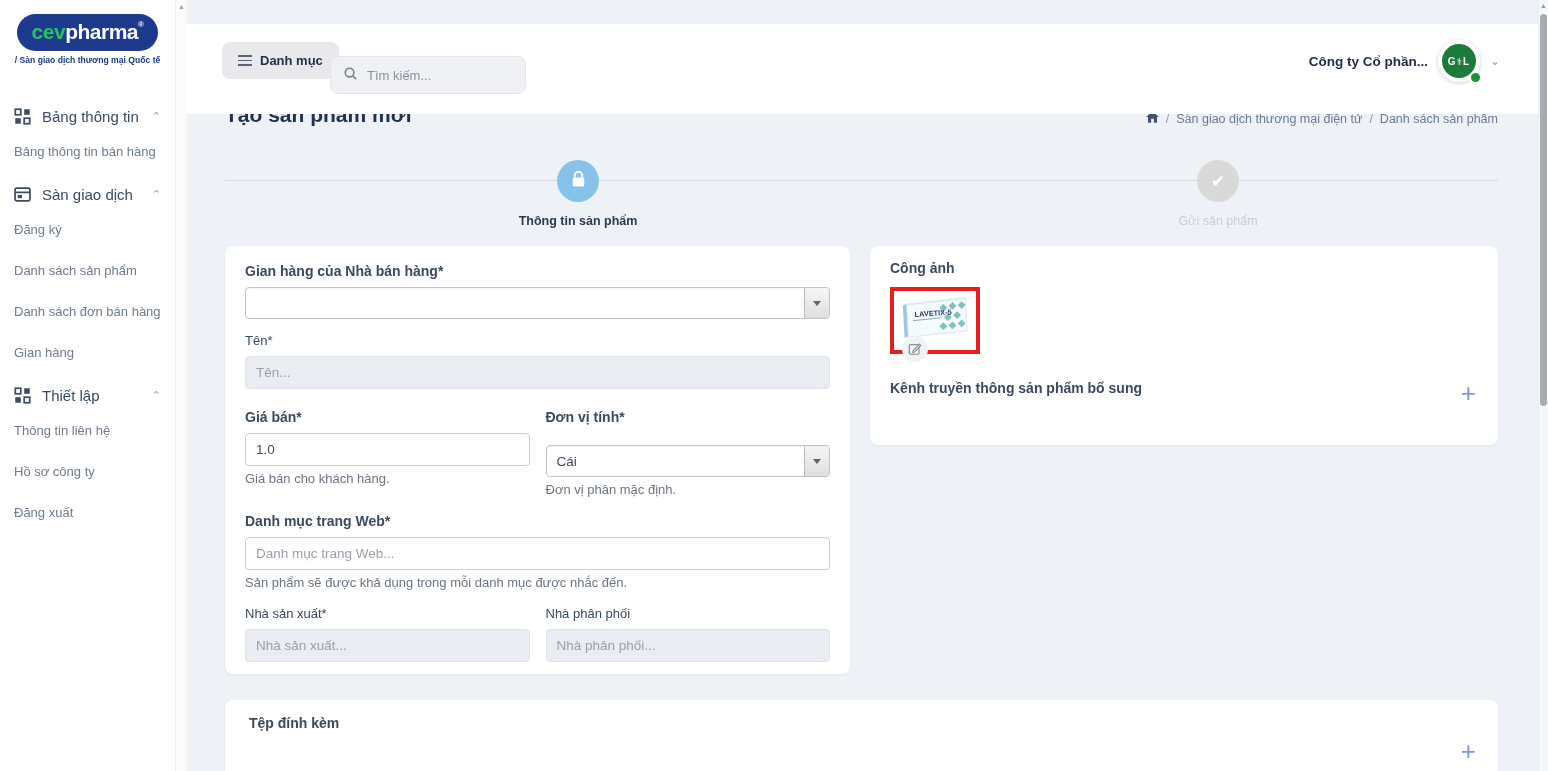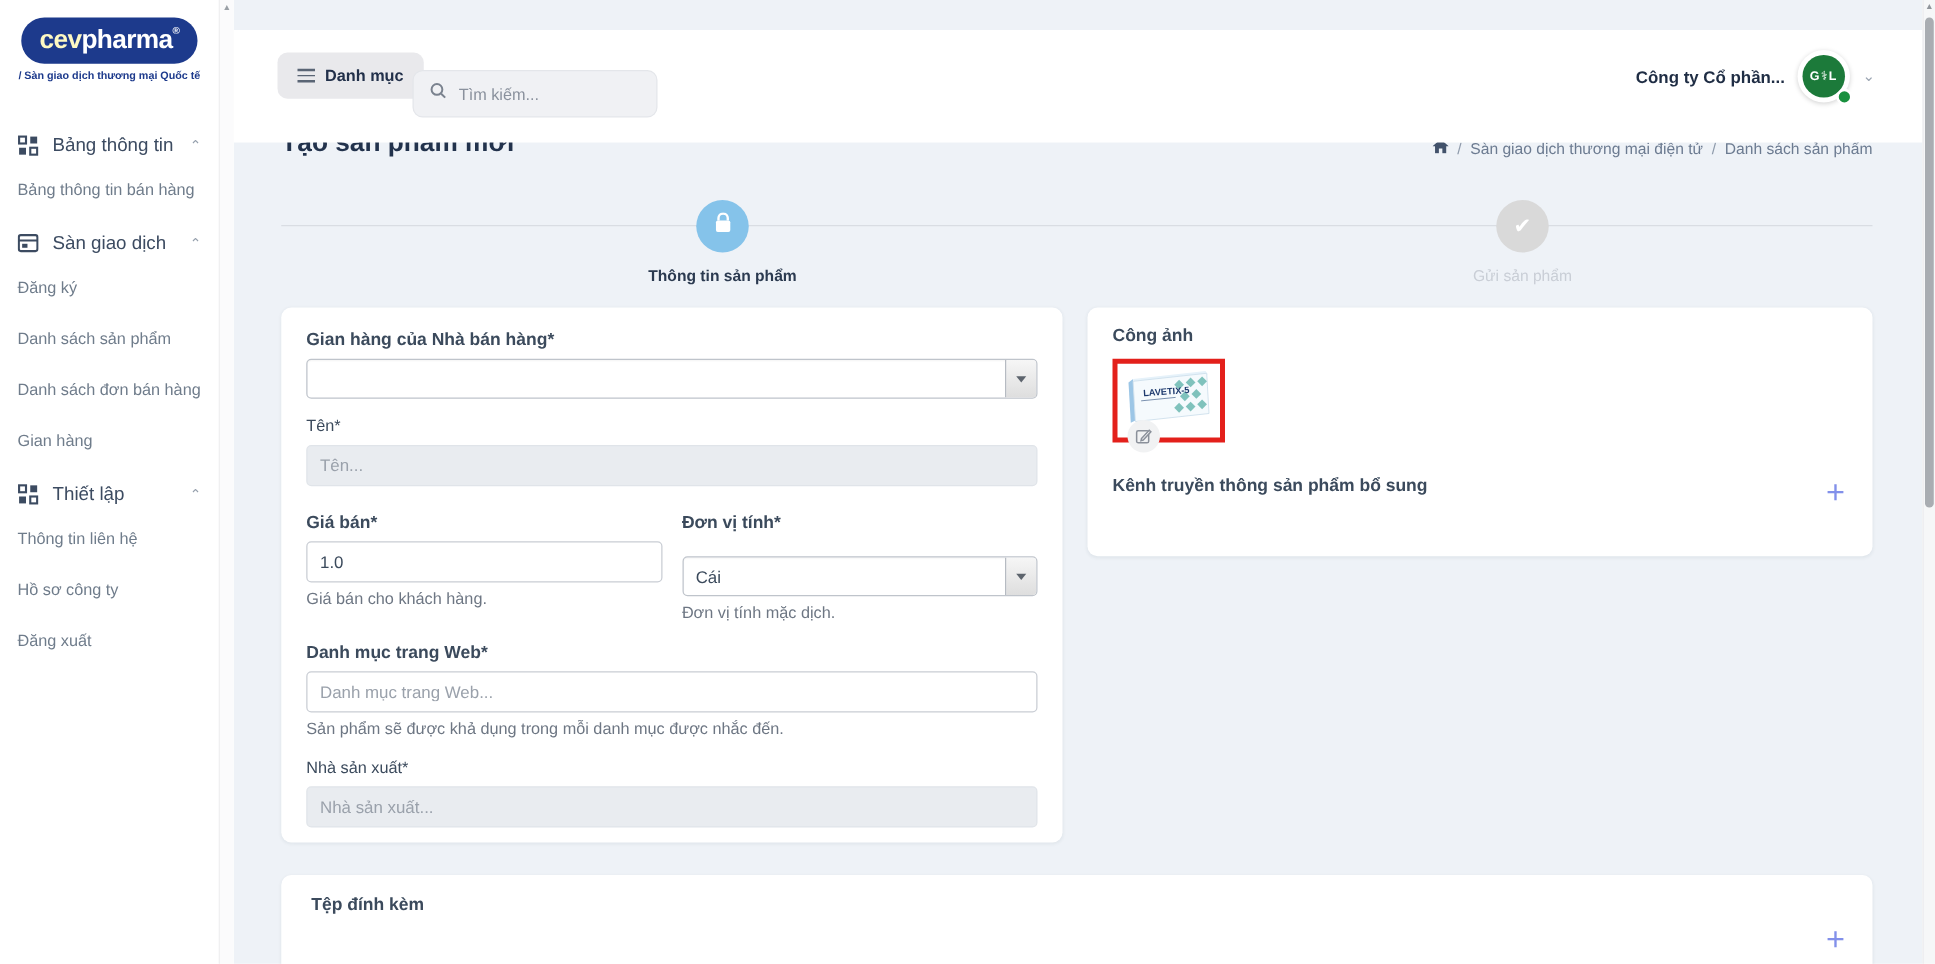--- a/index.html
+++ b/index.html
@@ -4,21 +4,21 @@
 <style>
   * { margin:0; padding:0; box-sizing:border-box; }
   html,body { width:1548px; height:771px; overflow:hidden;
     font-family:"Liberation Sans","DejaVu Sans",sans-serif; background:#fff; }
 
   
   .sidebar { position:absolute; left:0; top:0; width:175px; height:771px; background:#fff; z-index:5; }
   .logo-wrap { padding:14px 10px 0 10px; text-align:center; }
   .logo-pill { display:inline-block; background:#1d3a8c; border-radius:20px; padding:7px 15px 9px 15px;
     font-weight:bold; font-size:21px; letter-spacing:-0.5px; line-height:1; }
-  .logo-cev { color:#fef9c3; }
+  .logo-cev { color:#22c55e; }
   .logo-pharma { color:#ffffff; }
   .logo-reg { color:#ffffff; font-size:8px; vertical-align:top; }
   .logo-tagline { margin-top:4px; font-size:8.6px; font-weight:bold; color:#1d3a8c; white-space:nowrap; }
   .nav { margin-top:34px; }
   .nav-section-header { display:flex; align-items:center; padding:9px 14px; cursor:pointer; }
   .nav-section-header .sec-icon { width:17px; height:17px; margin-right:11px; flex:none; }
   .nav-section-label { font-size:15px; color:#3c4b61; flex:1; }
   .nav-chevron { color:#96a0ad; font-size:11px; }
   .nav-item { padding:10px 14px 10px 14px; font-size:13px; color:#6f7c8b; cursor:pointer; }
   .nav-item + .nav-item { margin-top:6px; }
@@ -279,32 +279,36 @@
         <div class="help">Giá bán cho khách hàng.</div>
       </div>
       <div class="form-col">
         <div class="lbl-bold">Đơn vị tính*</div>
         <div class="select" style="margin-top:20px;">
           <span class="select-value">Cái</span>
           <span class="select-btn">
               <span class="tri"></span>
             </span>
         </div>
-        <div class="help">Đơn vị tính mặc dịch.</div>
+        <div class="help">Đơn vị phân mặc định.</div>
       </div>
     </div>
 
     <div class="lbl-bold" style="margin-top:16px;">Danh mục trang Web*</div>
     <input class="inp white" type="text" style="margin-top: 8px;" placeholder="Danh mục trang Web...">
     <div class="help">Sản phẩm sẽ được khả dụng trong mỗi danh mục được nhắc đến.</div>
 
     <div class="form-row" style="margin-top:16px;">
       <div class="form-col">
         <div class="lbl-norm">Nhà sản xuất*</div>
         <input class="inp gray" type="text" style="margin-top: 8px;" placeholder="Nhà sản xuất...">
+      </div>
+      <div class="form-col">
+        <div class="lbl-norm">Nhà phân phối</div>
+        <input class="inp gray" type="text" style="margin-top: 8px;" placeholder="Nhà phân phối...">
       </div>
     </div>
   </div>
 
   <div class="card card-media">
     <div class="lbl-bold">Công ảnh</div>
 
     <div class="img-annot">
       <div class="pill-box">
         <svg width="72" height="46" viewBox="0 0 76 50">

